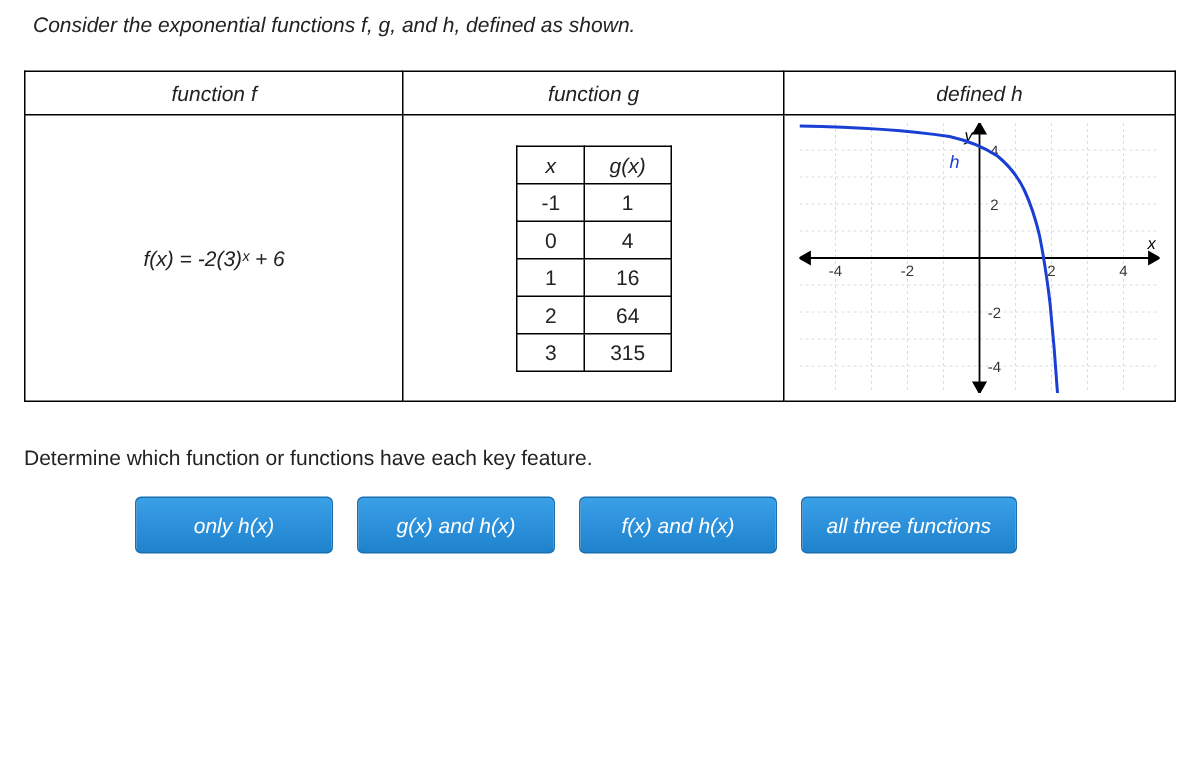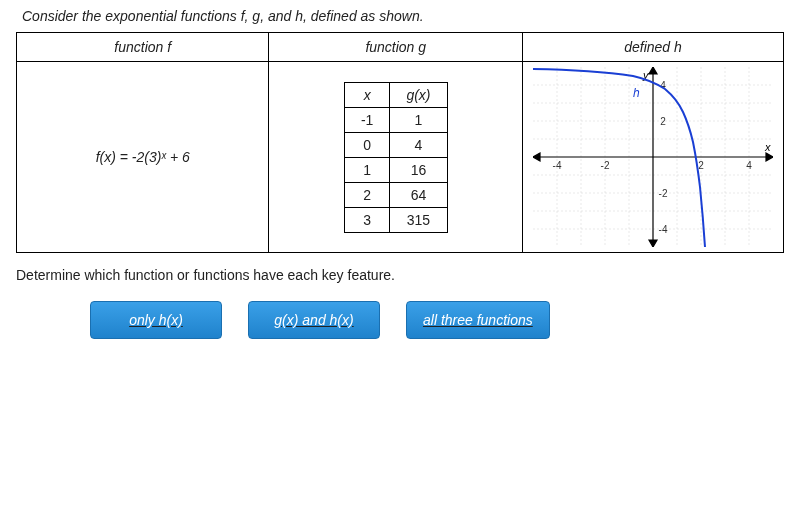--- a/index.html
+++ b/index.html
@@ -1,33 +1,33 @@
 <!DOCTYPE html>
 <html><head>
 <meta charset="utf-8">
 <style>
 * { box-sizing: border-box; margin: 0; padding: 0; }
 body { font-family: Arial, Helvetica, sans-serif; font-size: 14px; background: #fff; color: #222; width: 800px; }
 .prompt { padding: 8px 22px; font-size: 14px; font-style: italic; }
-.main-table { border-collapse: collapse; width: calc(100% - 32px); margin: 0 16px; }
+.main-table { border-collapse: collapse; width: calc(100% - 32px); margin: 15px 16px; }
 .main-table td, .main-table th { border: 1px solid #000; vertical-align: middle; text-align: center; }
 .main-table th { font-weight: normal; padding: 6px; font-style: italic; }
 .col { width: 33.33%; }
 .cell-content { height: 190px; display: flex; align-items: center; justify-content: center; padding: 10px; }
 .formula { font-style: italic; }
 
 .g-table { border-collapse: collapse; }
 .g-table td, .g-table th { border: 1px solid #000; padding: 4px 16px; font-style: italic; font-weight: normal; }
 .g-table td { font-style: normal; }
 
 .graph-wrap { width: 240px; height: 180px; position: relative; }
 
 .question { padding: 14px 16px; font-size: 14px; }
 
-.tiles { display: flex; flex-wrap: wrap; gap: 16px 26px; padding: 4px 90px 20px; justify-content: flex-start; text-decoration: underline; }
+.tiles { display: flex; flex-wrap: wrap; gap: 16px 16px; padding: 4px 90px 20px; justify-content: flex-start; }
 .tile { background: #2b8fd9; background: linear-gradient(#3aa0e8, #1f82cc); color: #fff; padding: 10px 16px; border: 1px solid #1a6fb0; border-radius: 4px; min-width: 132px; text-align: center; font-style: italic; cursor: move; }
 </style>
 </head>
 <body>
 
 <div class="prompt">Consider the exponential functions f, g, and h, defined as shown.</div>
 
 <table class="main-table">
   <tbody>
       <tr>
@@ -127,14 +127,15 @@
     </td>
   </tr>
 </tbody>
   </table>
 
 <div class="question">Determine which function or functions have each key feature.</div>
 
 <div class="tiles">
   <div class="tile">only h(x)</div>
   <div class="tile">g(x) and h(x)</div>
+  <div class="tile">f(x) and h(x)</div>
   <div class="tile">all three functions</div>
 </div>
 
 </body></html>

